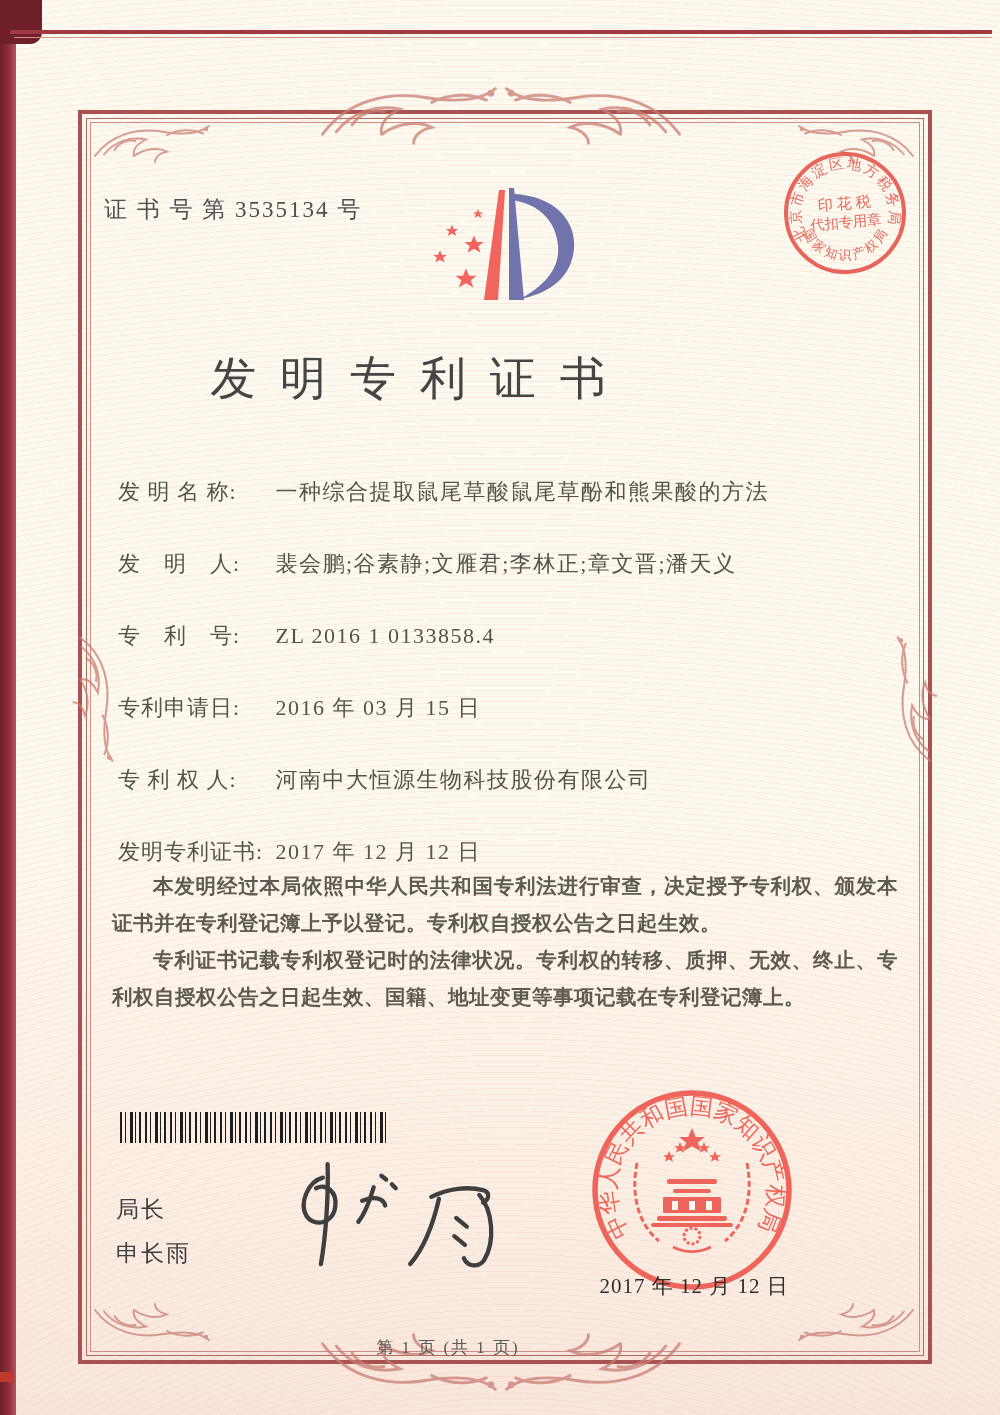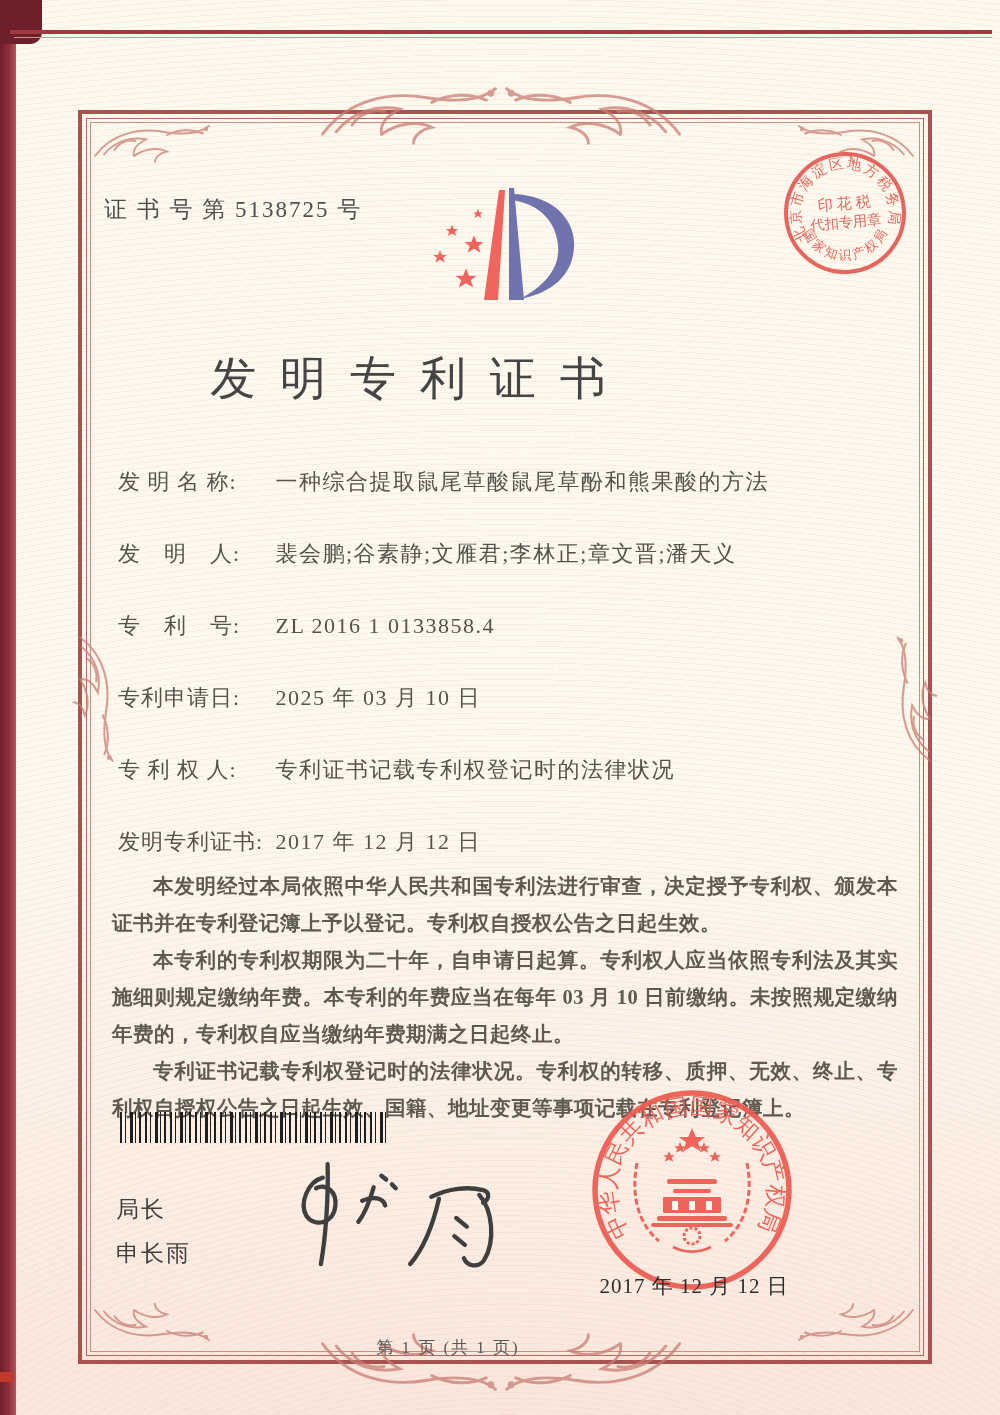--- a/index.html
+++ b/index.html
@@ -24,21 +24,21 @@
   
   .frame-outer{left:78px;top:110px;width:854px;height:1254px;border:4px solid #a85252;box-sizing:border-box;}
   .frame-mid{left:86px;top:118px;width:838px;height:1238px;border:1px solid #b06a62;box-sizing:border-box;}
   .frame-inner{left:90px;top:122px;width:830px;height:1230px;border:1px solid #cd8d84;box-sizing:border-box;}
   .orn{position:absolute;opacity:.75;z-index:1;}
   
   .cert-number{left:104px;top:194px;font-size:23px;letter-spacing:2px;color:#4f4f4f;z-index:2;}
   .logo{left:400px;top:168px;width:220px;height:168px;z-index:2;}
   .title{left:0;top:348px;width:816px;text-align:center;font-size:46px;font-weight:500;
     color:#454545;letter-spacing:.52em;text-indent:.52em;z-index:2;}
-  .fields{left:118px;top:462px;z-index:2;font-size:22px;color:#55534b;}
+  .fields{left:118px;top:472px;z-index:2;font-size:22px;color:#55534b;}
   .field-row{line-height:40px;margin-bottom:32px;white-space:nowrap;}
   .field-label{display:inline-block;min-width:152px;letter-spacing:1px;}
   .field-value{letter-spacing:1.5px;}
   .paragraphs{left:112px;top:868px;width:786px;font-size:20.5px;line-height:37px;
     color:#5e5a51;text-align:justify;z-index:2;font-weight:bold;}
   .paragraphs p{margin:0;text-indent:2em;letter-spacing:.5px;}
   .barcode{left:120px;top:1112px;width:268px;height:31px;z-index:2;
     background-image:repeating-linear-gradient(90deg,#1e1e1e 0 2px,transparent 2px 5px,#1e1e1e 5px 6px,transparent 6px 10px,#1e1e1e 10px 13px,transparent 13px 15px,#1e1e1e 15px 16px,transparent 16px 19px,#1e1e1e 19px 21px,transparent 21px 25px);}
   .director{left:116px;top:1188px;font-size:23px;color:#3e3e3e;line-height:44px;z-index:2;letter-spacing:2px;}
   .signature{left:270px;top:1156px;width:240px;height:122px;z-index:2;}
@@ -100,21 +100,21 @@
 <svg class="orn" style="left:796px;top:1300px;width:120px;height:44px;transform:scale(-1,-1)" viewBox="0 0 160 56">
     <use href="#flourish"></use>
   </svg>
 <svg class="orn" style="left:28px;top:676px;width:130px;height:46px;transform:rotate(90deg)" viewBox="0 0 160 56">
     <use href="#flourish"></use>
   </svg>
 <svg class="orn" style="left:852px;top:676px;width:130px;height:46px;transform:rotate(-90deg)" viewBox="0 0 160 56">
     <use href="#flourish"></use>
   </svg>
 
-<div class="abs cert-number">证 书 号 第 5138725 号</div>
+<div class="abs cert-number">证 书 号 第 3535134 号</div>
 
 <svg class="abs logo" viewBox="0 0 220 168">
   <g fill="#f2645e">
     <use href="#star" transform="translate(78,46) scale(0.5)"></use>
     <use href="#star" transform="translate(52,63) scale(0.62)"></use>
     <use href="#star" transform="translate(74,77) scale(0.95)"></use>
     <use href="#star" transform="translate(40,89) scale(0.68)"></use>
     <use href="#star" transform="translate(66,111) scale(1.05)"></use>
   </g>
   <polygon points="99,22 105,22 98,132 84,132" fill="#f2645e"></polygon>
@@ -134,35 +134,34 @@
   <div class="field-row">
     <span class="field-label">发　明　人:</span>
     <span class="field-value">裴会鹏;谷素静;文雁君;李林正;章文晋;潘天义</span>
   </div>
   <div class="field-row">
     <span class="field-label">专　利　号:</span>
     <span class="field-value">ZL 2016 1 0133858.4</span>
   </div>
   <div class="field-row">
     <span class="field-label">专利申请日:</span>
-    <span class="field-value">2025 年 03 月 10 日</span>
+    <span class="field-value">2016 年 03 月 15 日</span>
   </div>
   <div class="field-row">
     <span class="field-label">专 利 权 人:</span>
-    <span class="field-value">专利证书记载专利权登记时的法律状况</span>
+    <span class="field-value">河南中大恒源生物科技股份有限公司</span>
   </div>
   <div class="field-row">
     <span class="field-label">发明专利证书:</span>
     <span class="field-value">2017 年 12 月 12 日</span>
   </div>
 </div>
 
 <div class="abs paragraphs">
   <p>本发明经过本局依照中华人民共和国专利法进行审查，决定授予专利权、颁发本证书并在专利登记簿上予以登记。专利权自授权公告之日起生效。</p>
-  <p>本专利的专利权期限为二十年，自申请日起算。专利权人应当依照专利法及其实施细则规定缴纳年费。本专利的年费应当在每年 03 月 10 日前缴纳。未按照规定缴纳年费的，专利权自应当缴纳年费期满之日起终止。</p>
   <p>专利证书记载专利权登记时的法律状况。专利权的转移、质押、无效、终止、专利权自授权公告之日起生效、国籍、地址变更等事项记载在专利登记簿上。</p>
 </div>
 
 <div class="abs barcode"></div>
 
 <div class="abs director">
   <div>局长</div>
   <div>申长雨</div>
 </div>
 

